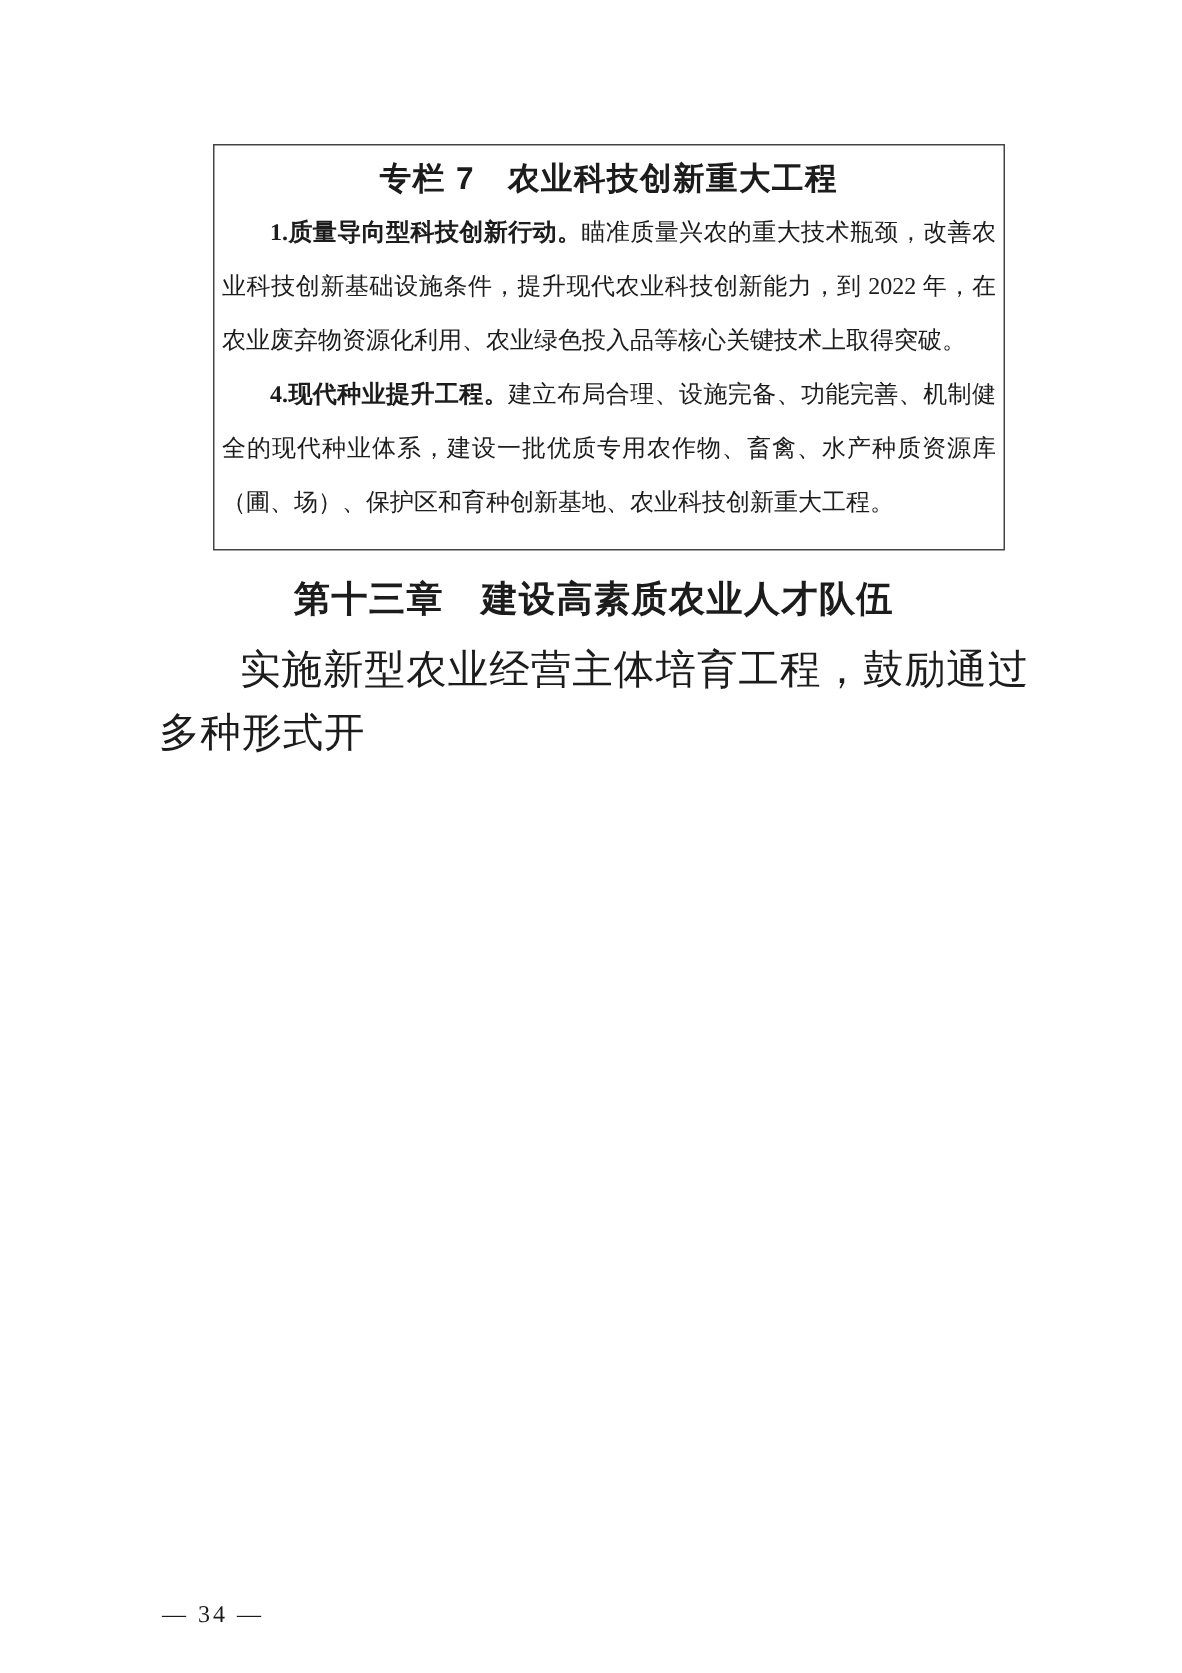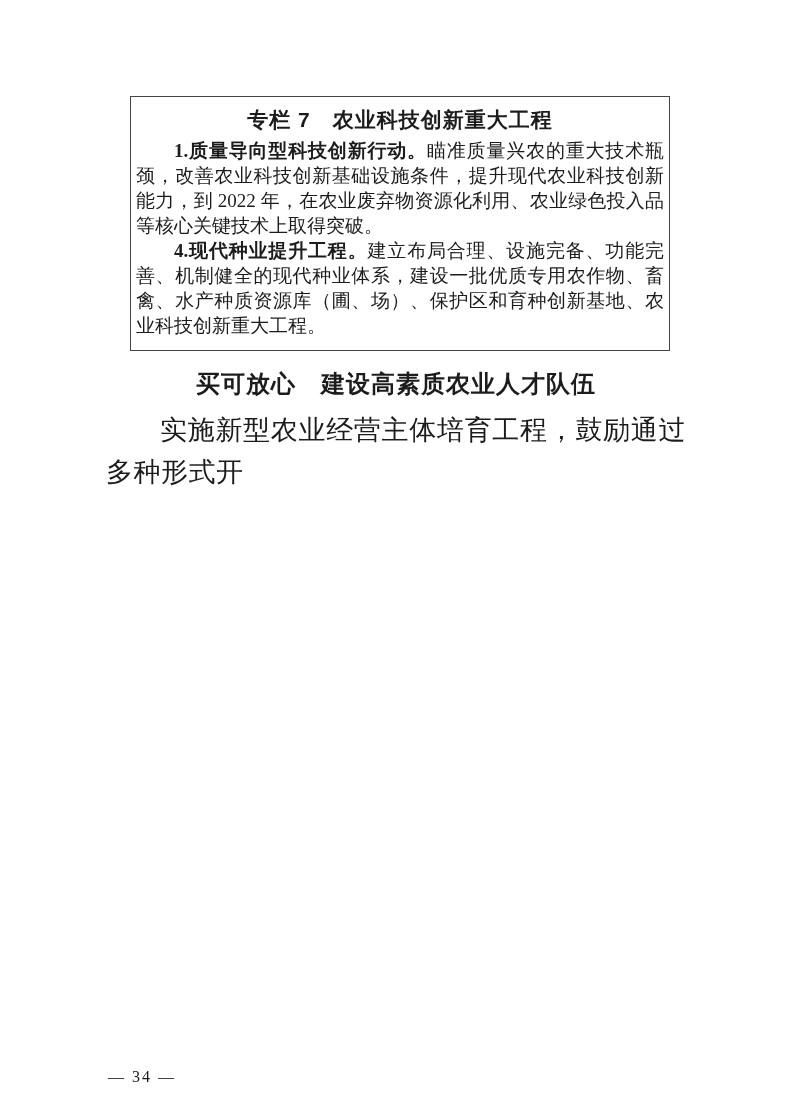--- a/index.html
+++ b/index.html
@@ -29,36 +29,36 @@
     width: 580px;
   }
   .intro {
     font-size: 23px;
     line-height: 42px;
     text-align: justify;
     letter-spacing: 0.5px;
   }
   .callout-box {
     margin-top: 10px;
-    margin-left: 24px;
+    margin-left: 36px;
     margin-right: 16px;
     border: 1px solid #444444;
     padding: 5px 5px 12px 5px;
   }
   .box-title {
     text-align: center;
     font-family: "Liberation Sans", "DejaVu Sans", sans-serif;
     font-weight: bold;
     font-size: 21px;
     line-height: 36px;
     letter-spacing: 1px;
   }
   .box-item {
-    font-size: 19px;
-    line-height: 25px;
+    font-size: 16px;
+    line-height: 36px;
     text-align: justify;
     text-indent: 2em;
     margin: 0;
   }
   .box-item .lead {
     font-weight: bold;
   }
   .chapter-heading {
     margin-top: 16px;
     text-align: center;
@@ -103,20 +103,20 @@
     <div class="callout-box">
       <div class="box-title">专栏 7　农业科技创新重大工程</div>
 
       <p class="box-item"><span class="lead">1.质量导向型科技创新行动。</span><span>瞄准质量兴农的重大技术瓶颈，改善农业科技创新基础设施条件，提升现代农业科技创新能力，到 2022 年，在农业废弃物资源化利用、农业绿色投入品等核心关键技术上取得突破。</span></p>
 
       <p class="box-item"><span class="lead">4.现代种业提升工程。</span><span>建立布局合理、设施完备、功能完善、机制健全的现代种业体系，建设一批优质专用农作物、畜禽、水产种质资源库（圃、场）、保护区和育种创新基地、农业科技创新重大工程。</span></p>
 
 
     </div>
 
-    <div class="chapter-heading">买可放心　建设高素质农业人才队伍</div>
+    <div class="chapter-heading">第十三章　建设高素质农业人才队伍</div>
 
 
     <p class="body-paragraph">实施新型农业经营主体培育工程，鼓励通过多种形式开</p>
   </div>
 
   <div class="page-footer">— 34 —</div>
 </div>
 
 </body></html>

